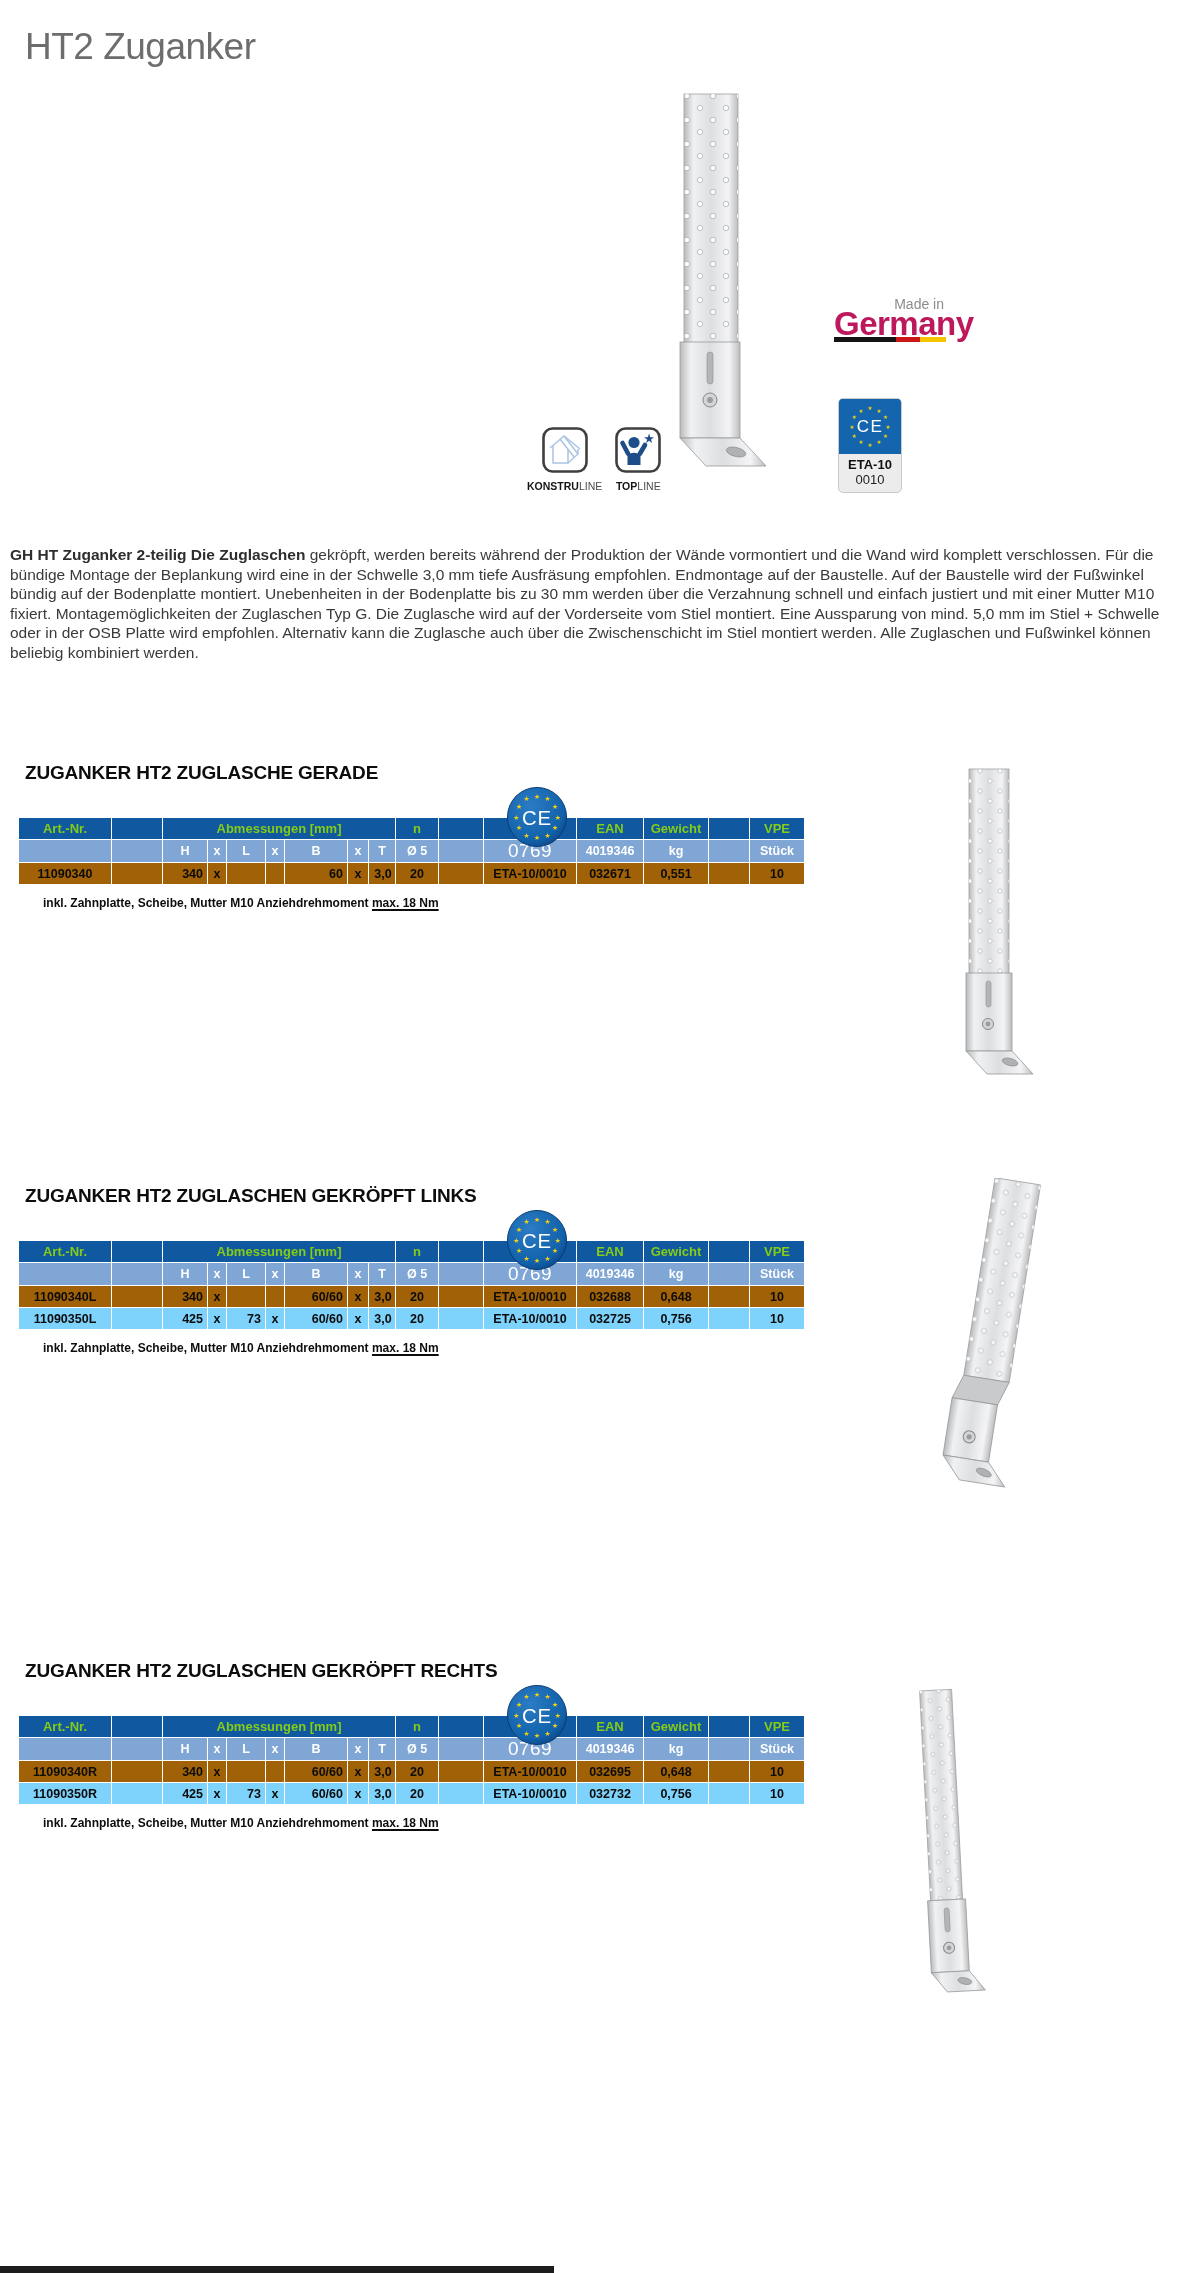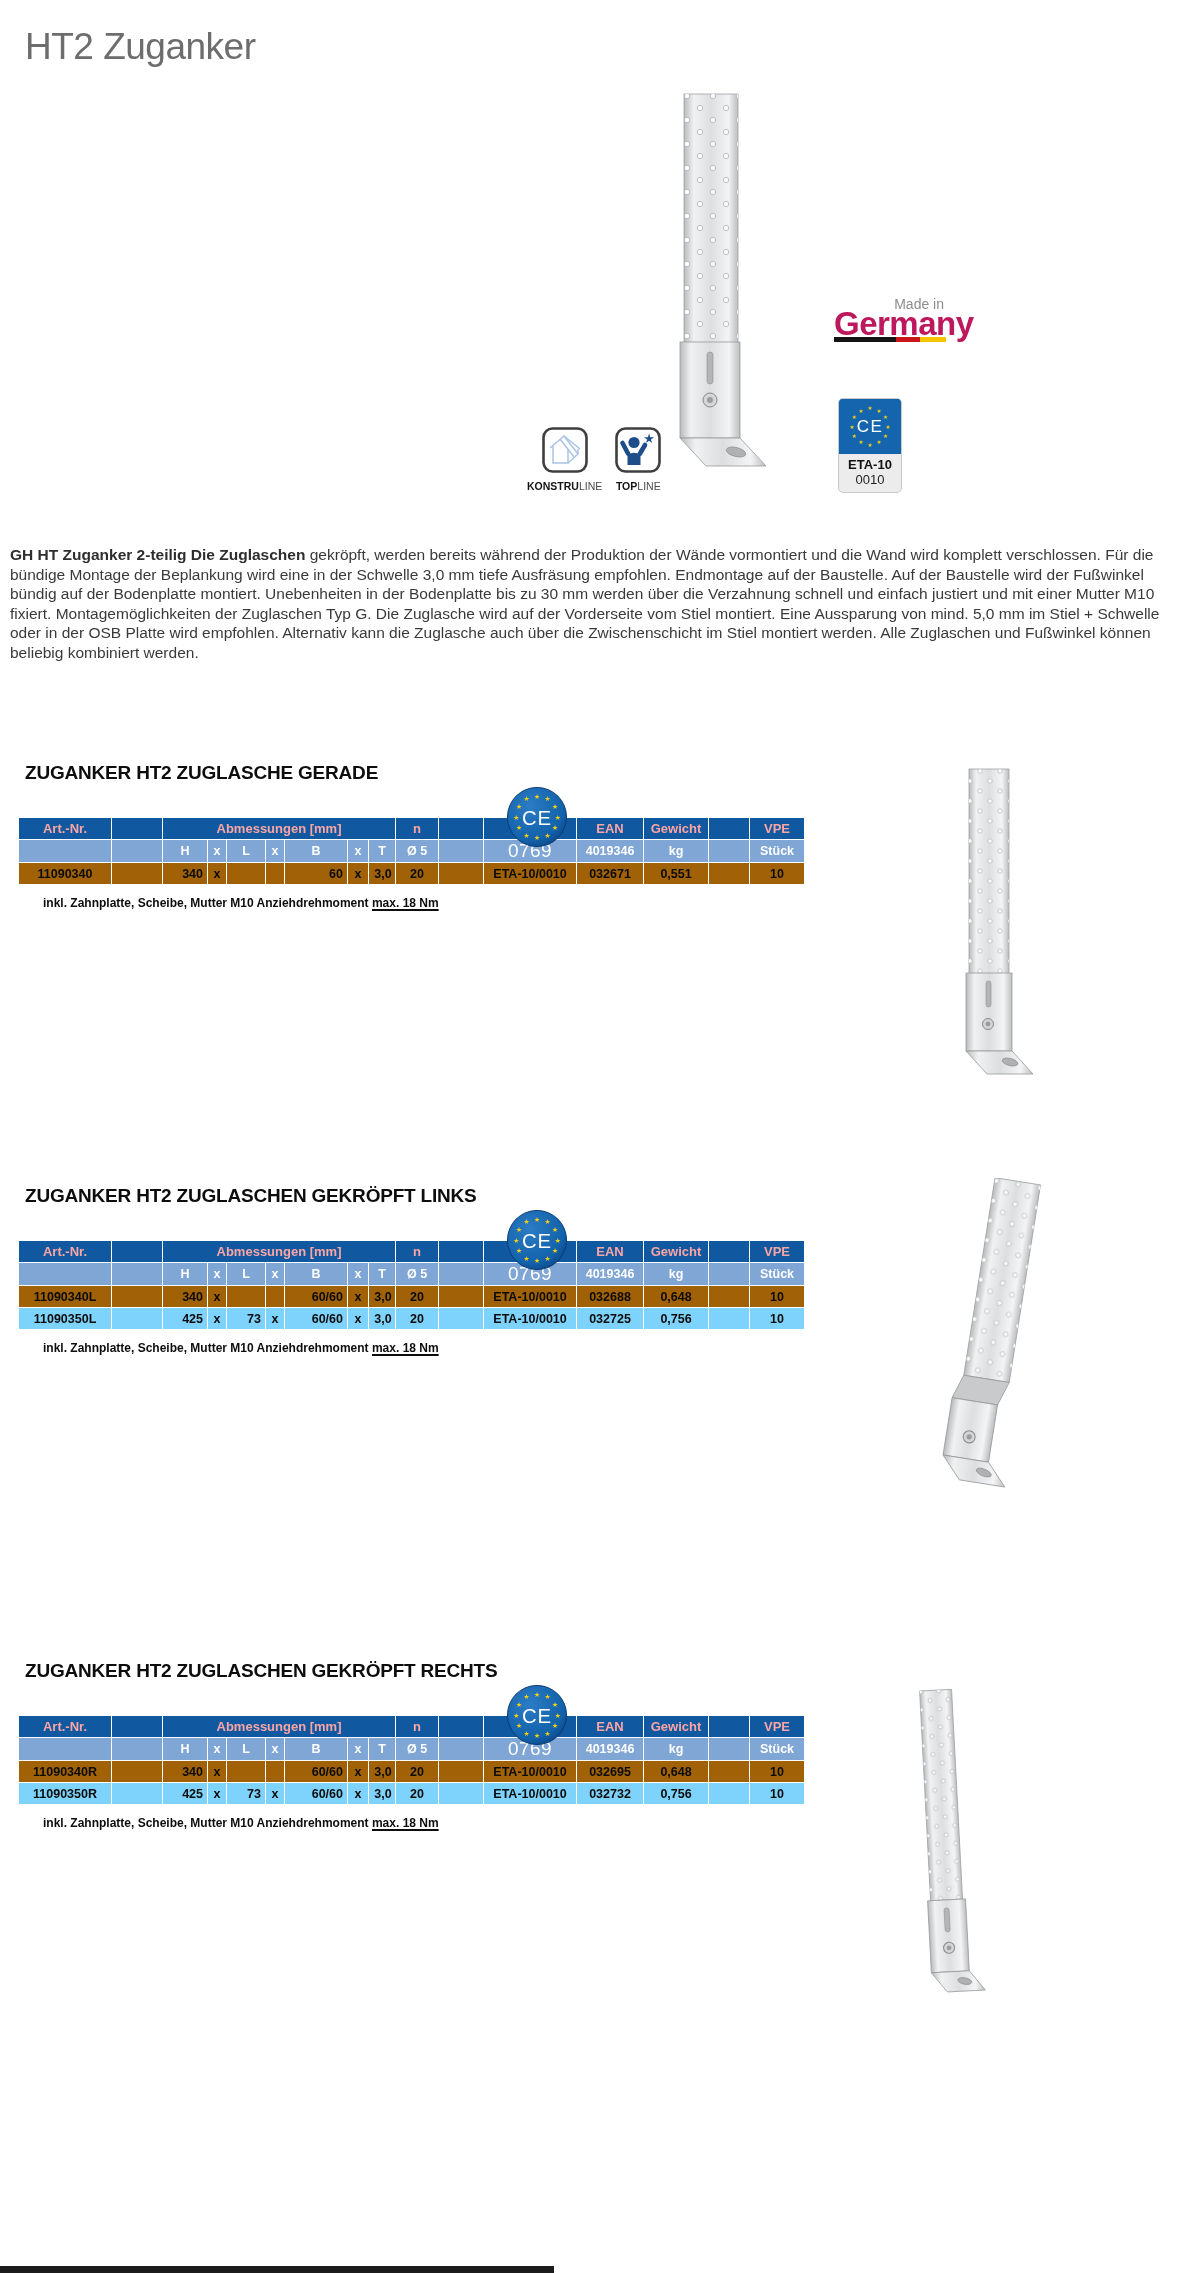--- a/index.html
+++ b/index.html
@@ -44,21 +44,21 @@
   #section-0 { top:762px; } #section-1 { top:1185px; } #section-2 { top:1660px; }
   .section-title { margin:0 0 0 7px; font-size:19px; font-weight:800; color:#0d0d0d; letter-spacing:-0.2px; }
   .table-wrap { position:relative; margin-top:33px; }
   .ce-circle { position:absolute; left:488px; top:-31px; width:62px; height:62px; z-index:2; }
 
   table.spec-table { border-collapse:separate; border-spacing:1.5px; table-layout:fixed; width:772px; }
   .spec-table th, .spec-table td {
     height:21px; padding:0 2px; text-align:center; font-size:12.5px; font-weight:bold;
     white-space:nowrap; overflow:hidden;
   }
-  .hdr1 th { background:#10589F; color:#fca5a5; font-size:13px; }
+  .hdr1 th { background:#10589F; color:#84cc16; font-size:13px; }
   .hdr2 th { background:#7FA6D5; color:#fff; font-size:12.5px; }
   .hdr2 th.ce-num { font-size:19px; font-weight:400; letter-spacing:0.5px; }
   .spec-table td { color:#0b0b0b; }
   tr.row-gray td { background:#a16207; }
   tr.row-blue td { background:#7dd3fc; }
   td.al-r, th.al-r { text-align:right; padding-right:4px; }
   td.al-l, th.al-l { text-align:center; padding-left:4px; }
 
   .note { margin:11px 0 0 1px; font-size:12px; font-weight:bold; color:#0d0d0d;padding-left:24px; }
   .note .ul { text-decoration:underline; text-decoration-thickness:1.5px; text-underline-offset:2px; }

